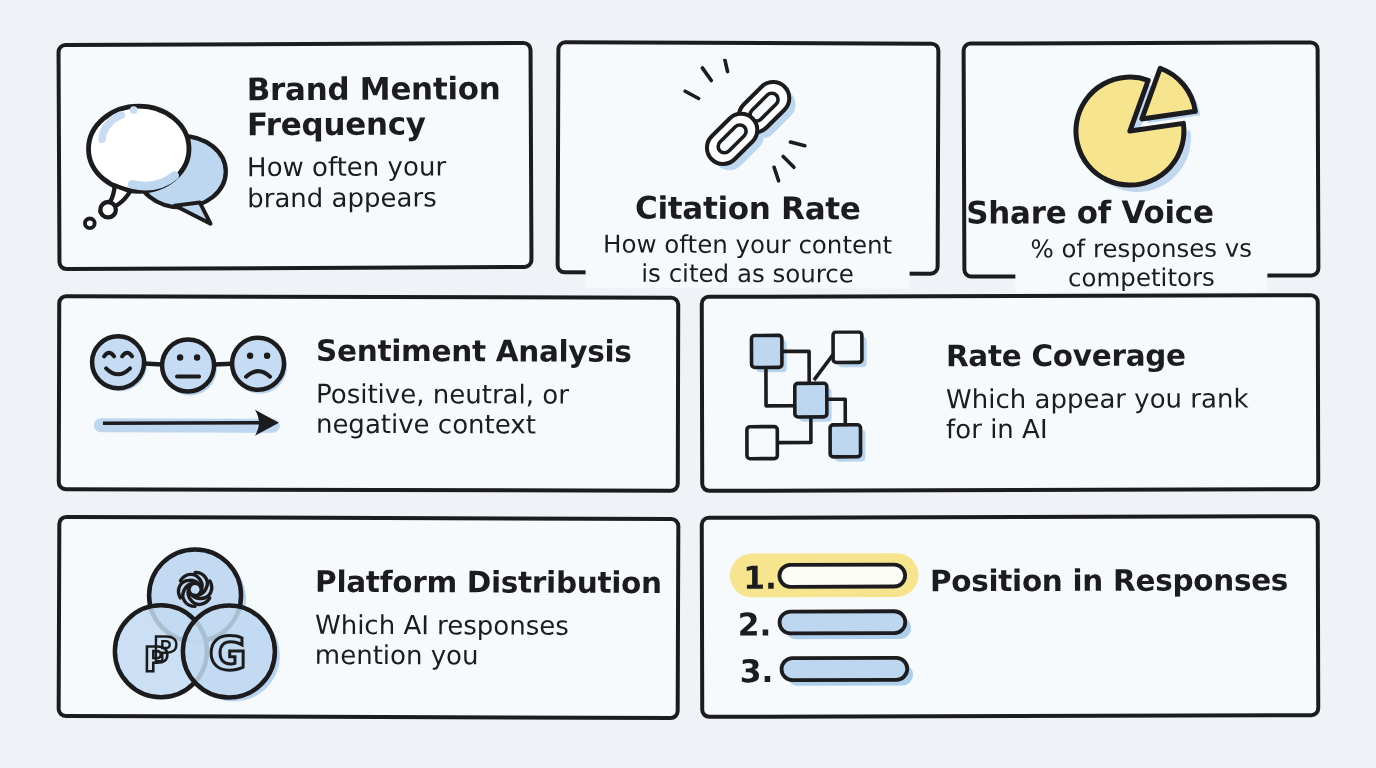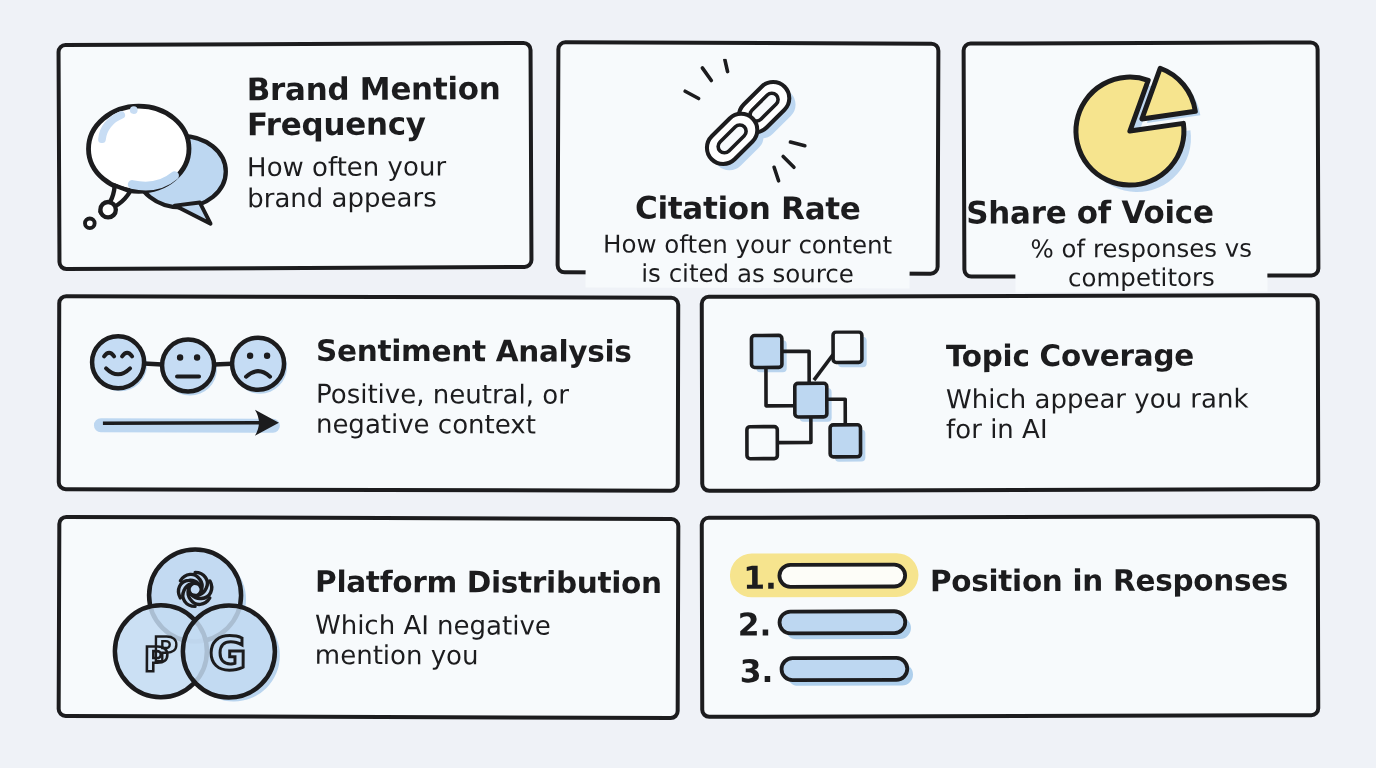--- a/index.html
+++ b/index.html
@@ -166,21 +166,21 @@
           <polyline points="106,86 129,86 129,118"></polyline>
         </g>
         <rect x="12" y="6" width="38" height="40" rx="4" fill="#bdd7f1" stroke="#1c1c1e" stroke-width="4.5"></rect>
         <rect x="114" y="2" width="36" height="38" rx="4" fill="#f7fafc" stroke="#1c1c1e" stroke-width="4.5"></rect>
         <rect x="66" y="66" width="40" height="42" rx="4" fill="#bdd7f1" stroke="#1c1c1e" stroke-width="4.5"></rect>
         <rect x="6" y="120" width="38" height="40" rx="4" fill="#f7fafc" stroke="#1c1c1e" stroke-width="4.5"></rect>
         <rect x="110" y="118" width="38" height="40" rx="4" fill="#bdd7f1" stroke="#1c1c1e" stroke-width="4.5"></rect>
       </svg>
     </span>
     <div class="text">
-      <div class="t nw">Topic Coverage</div>
+      <div class="t nw">Rate Coverage</div>
       <div class="d">Which appear you rank for in AI</div>
     </div>
   </div>
 
   <div class="card c6">
     <span class="icon">
       <svg width="184" height="168" viewBox="0 0 184 168">
         <circle cx="97" cy="62" r="46" fill="#b9d4ee"></circle>
         <circle cx="131" cy="118" r="46" fill="#b9d4ee"></circle>
         <circle cx="92" cy="58" r="46" fill="#c3daf2" stroke="#1c1c1e" stroke-width="4.5"></circle>
@@ -196,21 +196,21 @@
         </g>
         <g font-family="DejaVu Sans, Liberation Sans, sans-serif" font-weight="bold" fill="none" stroke="#1c1c1e">
           <text x="50" y="124" font-size="34" stroke-width="2.4">P</text>
           <text x="41" y="134" font-size="34" stroke-width="2.6">P</text>
         </g>
         <text x="106" y="132" font-family="DejaVu Sans, Liberation Sans, sans-serif" font-weight="bold" font-size="46" fill="none" stroke="#1c1c1e" stroke-width="3">G</text>
       </svg>
     </span>
     <div class="text">
       <div class="t nw">Platform Distribution</div>
-      <div class="d">Which AI negative mention you</div>
+      <div class="d">Which AI responses mention you</div>
     </div>
   </div>
 
   <div class="card c7">
     <span class="icon">
       <svg width="200" height="143" viewBox="0 0 210 150">
         <rect x="0" y="4" width="198" height="46" rx="23" fill="#f6e48e"></rect>
         <g font-family="DejaVu Sans, Liberation Sans, sans-serif" font-weight="bold" font-size="33" fill="#1c1c1e">
           <text x="14" y="41">1.</text>
           <text x="8" y="90">2.</text>

